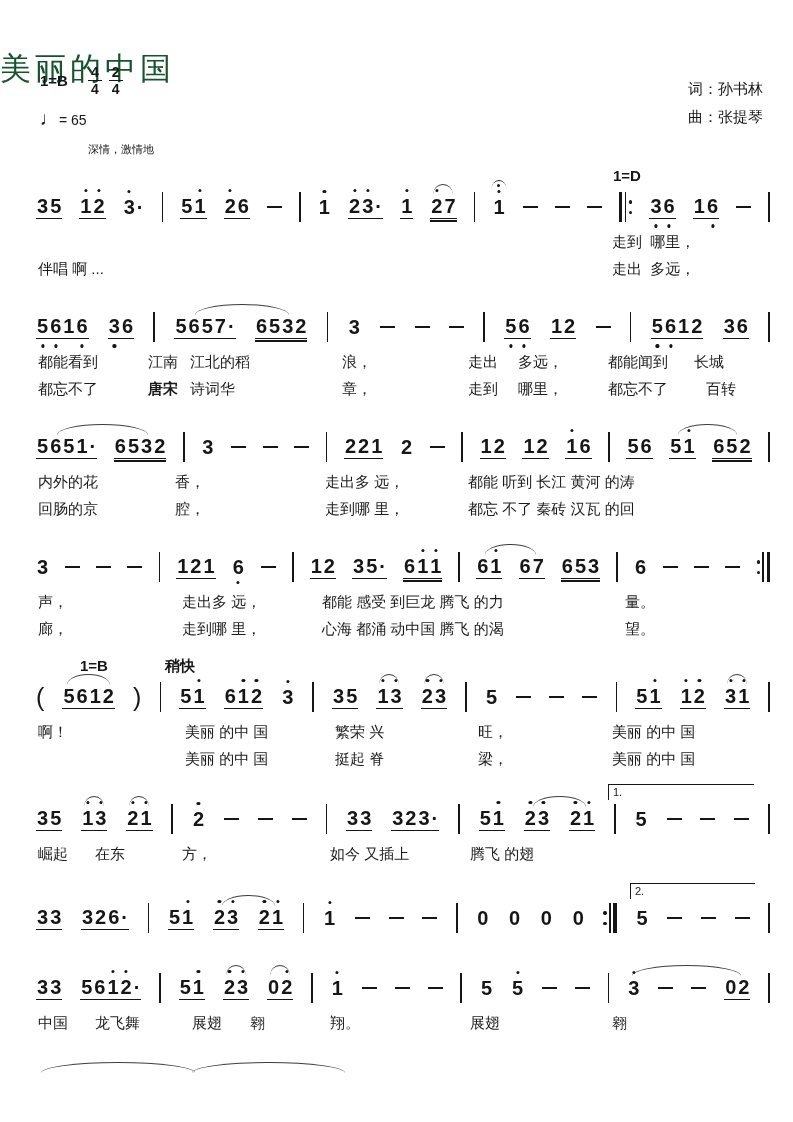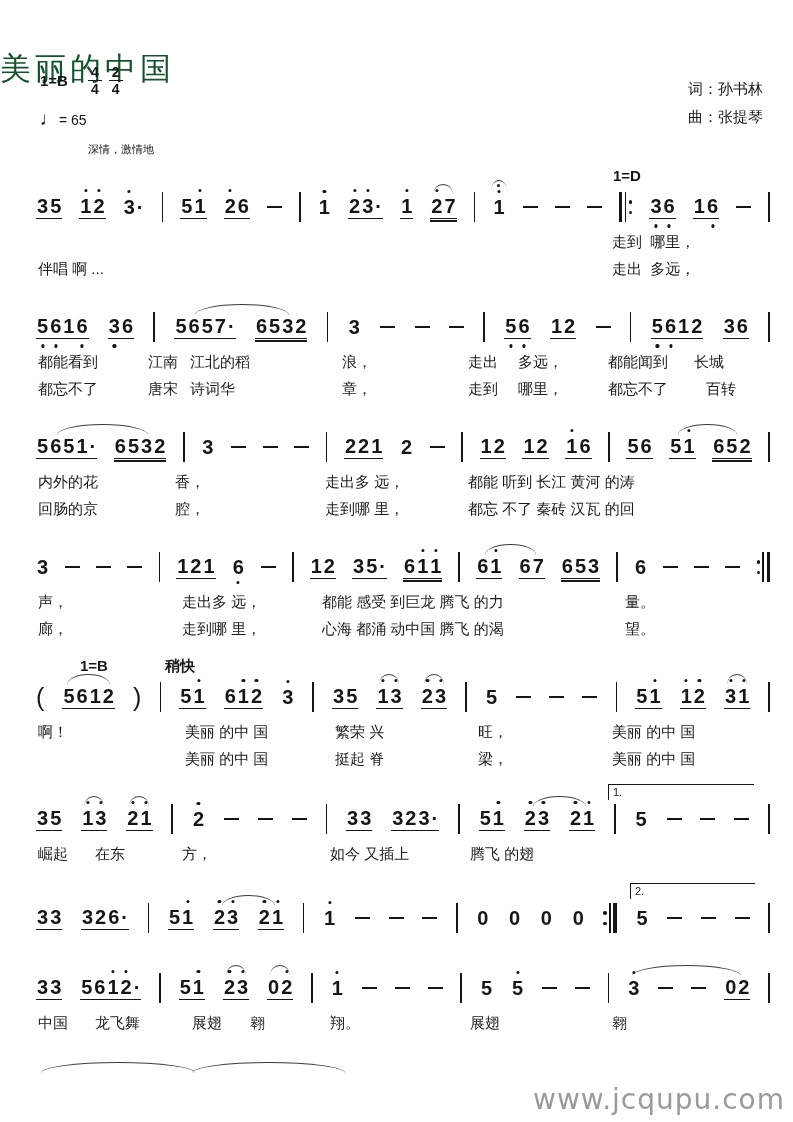--- a/index.html
+++ b/index.html
@@ -223,21 +223,21 @@
           <span class="lyr" style="left: 112px;">江南</span>
           <span class="lyr" style="left: 154px;">江北的稻</span>
           <span class="lyr" style="left: 306px;">浪，</span>
           <span class="lyr" style="left: 432px;">走出</span>
           <span class="lyr" style="left: 482px;">多远，</span>
           <span class="lyr" style="left: 572px;">都能闻到</span>
           <span class="lyr" style="left: 635px; margin-left: 23px;">长城</span>
         </div>
         <div class="lyricrow">
           <span class="lyr" style="left: 2px;">都忘不了</span>
-          <span class="lyr" style="left: 112px;">唐宋</span>
+          <span class="lyr" style="left: 112px; font-weight: bold;">唐宋</span>
           <span class="lyr" style="left: 154px;">诗词华</span>
           <span class="lyr" style="left: 306px;">章，</span>
           <span class="lyr" style="left: 432px;">走到</span>
           <span class="lyr" style="left: 482px;">哪里，</span>
           <span class="lyr" style="left: 572px;">都忘不了</span>
           <span class="lyr" style="left: 670px;">百转</span>
         </div>
       </div>
       <div class="line" style="margin-top: 20px;">
         <div class="noterow">
@@ -675,14 +675,13 @@
           <span class="lyr" style="left: 576px;">翱</span>
         </div>
       </div>
       <div class="line" style="margin-top: 24px; width: 440px;">
         <div class="noterow">
           <div class="arc" style="left: 4.55px; width: 154.9px;"></div>
           <div class="arc" style="left: 155.55px; width: 153.9px;"></div>
         </div>
       </div>
     </div>
-  <div id="watermark">www.jcqupu.com</div>
 </div>
 
 </body></html>

